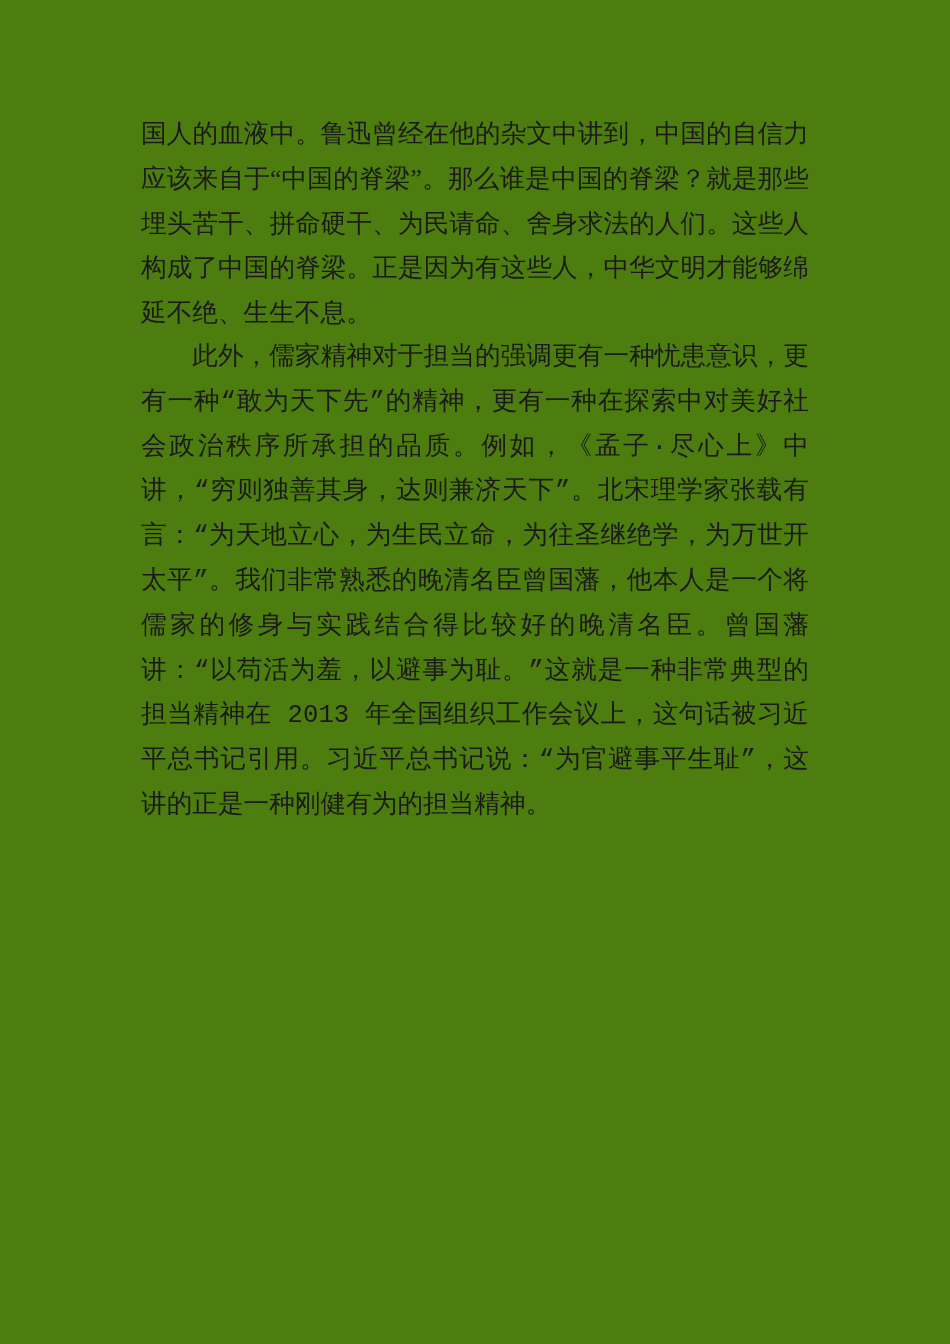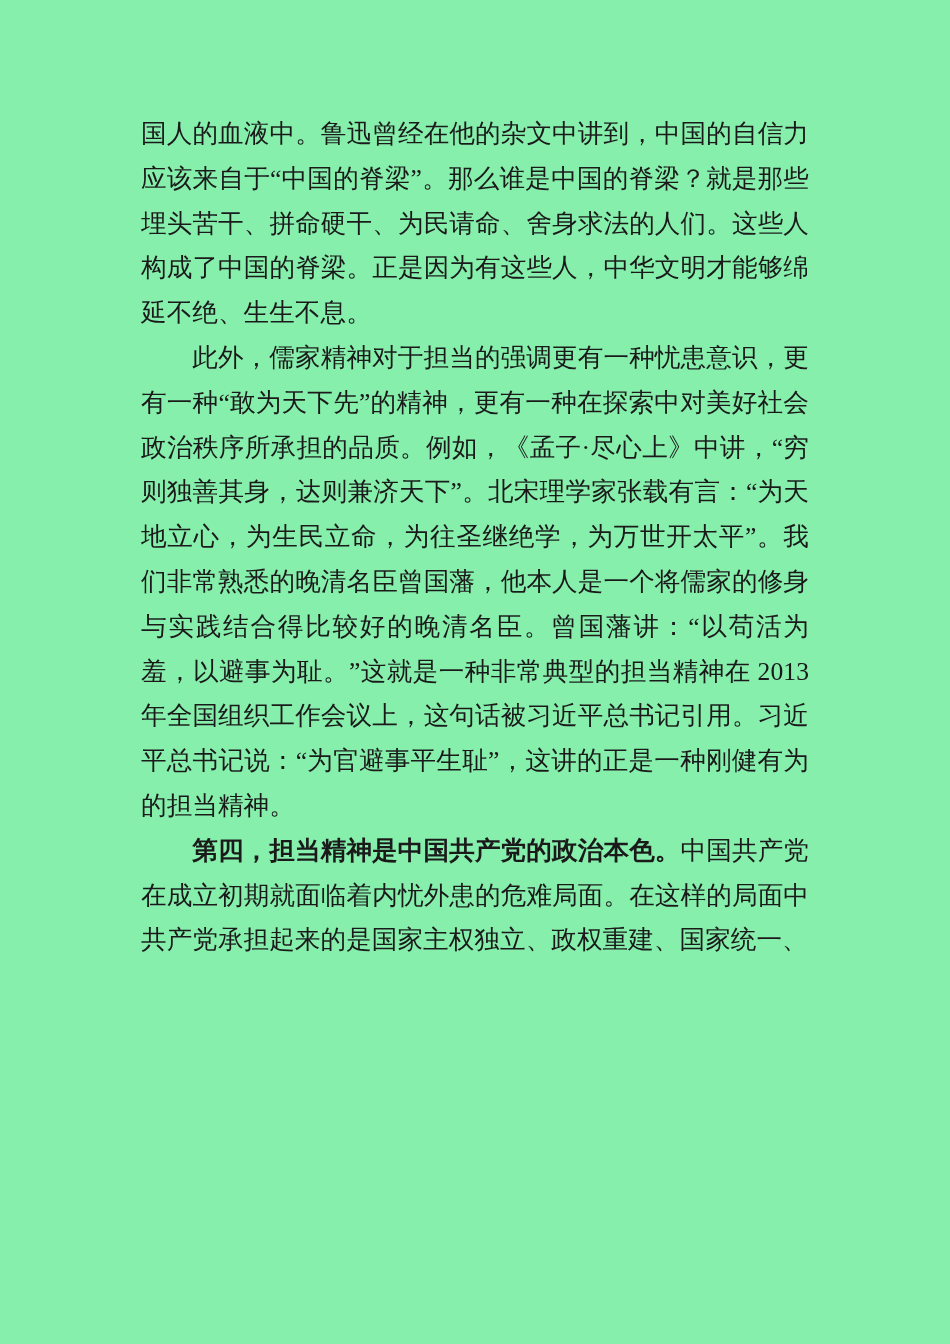--- a/index.html
+++ b/index.html
@@ -36,19 +36,18 @@
   .run {
     font-weight: normal;
   }
   .run.bold {
     font-weight: bold;
   }
 </style>
 </head>
 <body>
 
-<div class="page" style="background: #86efac;">
+<div class="page" style="background: #4d7c0f;">
   <div class="doc-body">
       <p class="para" style="color: rgb(26, 26, 26);"><span class="run">国人的血液中。鲁迅曾经在他的杂文中讲到，中国的自信力应该来自于“中国的脊梁”。那么谁是中国的脊梁？就是那些埋头苦干、拼命硬干、为民请命、舍身求法的人们。这些人构成了中国的脊梁。正是因为有这些人，中华文明才能够绵延不绝、生生不息。</span></p>
-      <p class="para indent" style="color: rgb(26, 26, 26);"><span class="run">此外，儒家精神对于担当的强调更有一种忧患意识，更有一种“敢为天下先”的精神，更有一种在探索中对美好社会政治秩序所承担的品质。例如，《孟子·尽心上》中讲，“穷则独善其身，达则兼济天下”。北宋理学家张载有言：“为天地立心，为生民立命，为往圣继绝学，为万世开太平”。我们非常熟悉的晚清名臣曾国藩，他本人是一个将儒家的修身与实践结合得比较好的晚清名臣。曾国藩讲：“以苟活为羞，以避事为耻。”这就是一种非常典型的担当精神在 2013 年全国组织工作会议上，这句话被习近平总书记引用。习近平总书记说：“为官避事平生耻”，这讲的正是一种刚健有为的担当精神。</span></p>
-      <p class="para indent" style="color: rgb(26, 26, 26);"><span class="run bold">第四，担当精神是中国共产党的政治本色。</span><span class="run">中国共产党在成立初期就面临着内忧外患的危难局面。在这样的局面中共产党承担起来的是国家主权独立、政权重建、国家统一、</span></p>
+      <p class="para indent" style="color: rgb(26, 26, 26); font-family: Liberation Mono, monospace;"><span class="run">此外，儒家精神对于担当的强调更有一种忧患意识，更有一种“敢为天下先”的精神，更有一种在探索中对美好社会政治秩序所承担的品质。例如，《孟子·尽心上》中讲，“穷则独善其身，达则兼济天下”。北宋理学家张载有言：“为天地立心，为生民立命，为往圣继绝学，为万世开太平”。我们非常熟悉的晚清名臣曾国藩，他本人是一个将儒家的修身与实践结合得比较好的晚清名臣。曾国藩讲：“以苟活为羞，以避事为耻。”这就是一种非常典型的担当精神在 2013 年全国组织工作会议上，这句话被习近平总书记引用。习近平总书记说：“为官避事平生耻”，这讲的正是一种刚健有为的担当精神。</span></p>
     </div>
 </div>
 
 </body></html>

